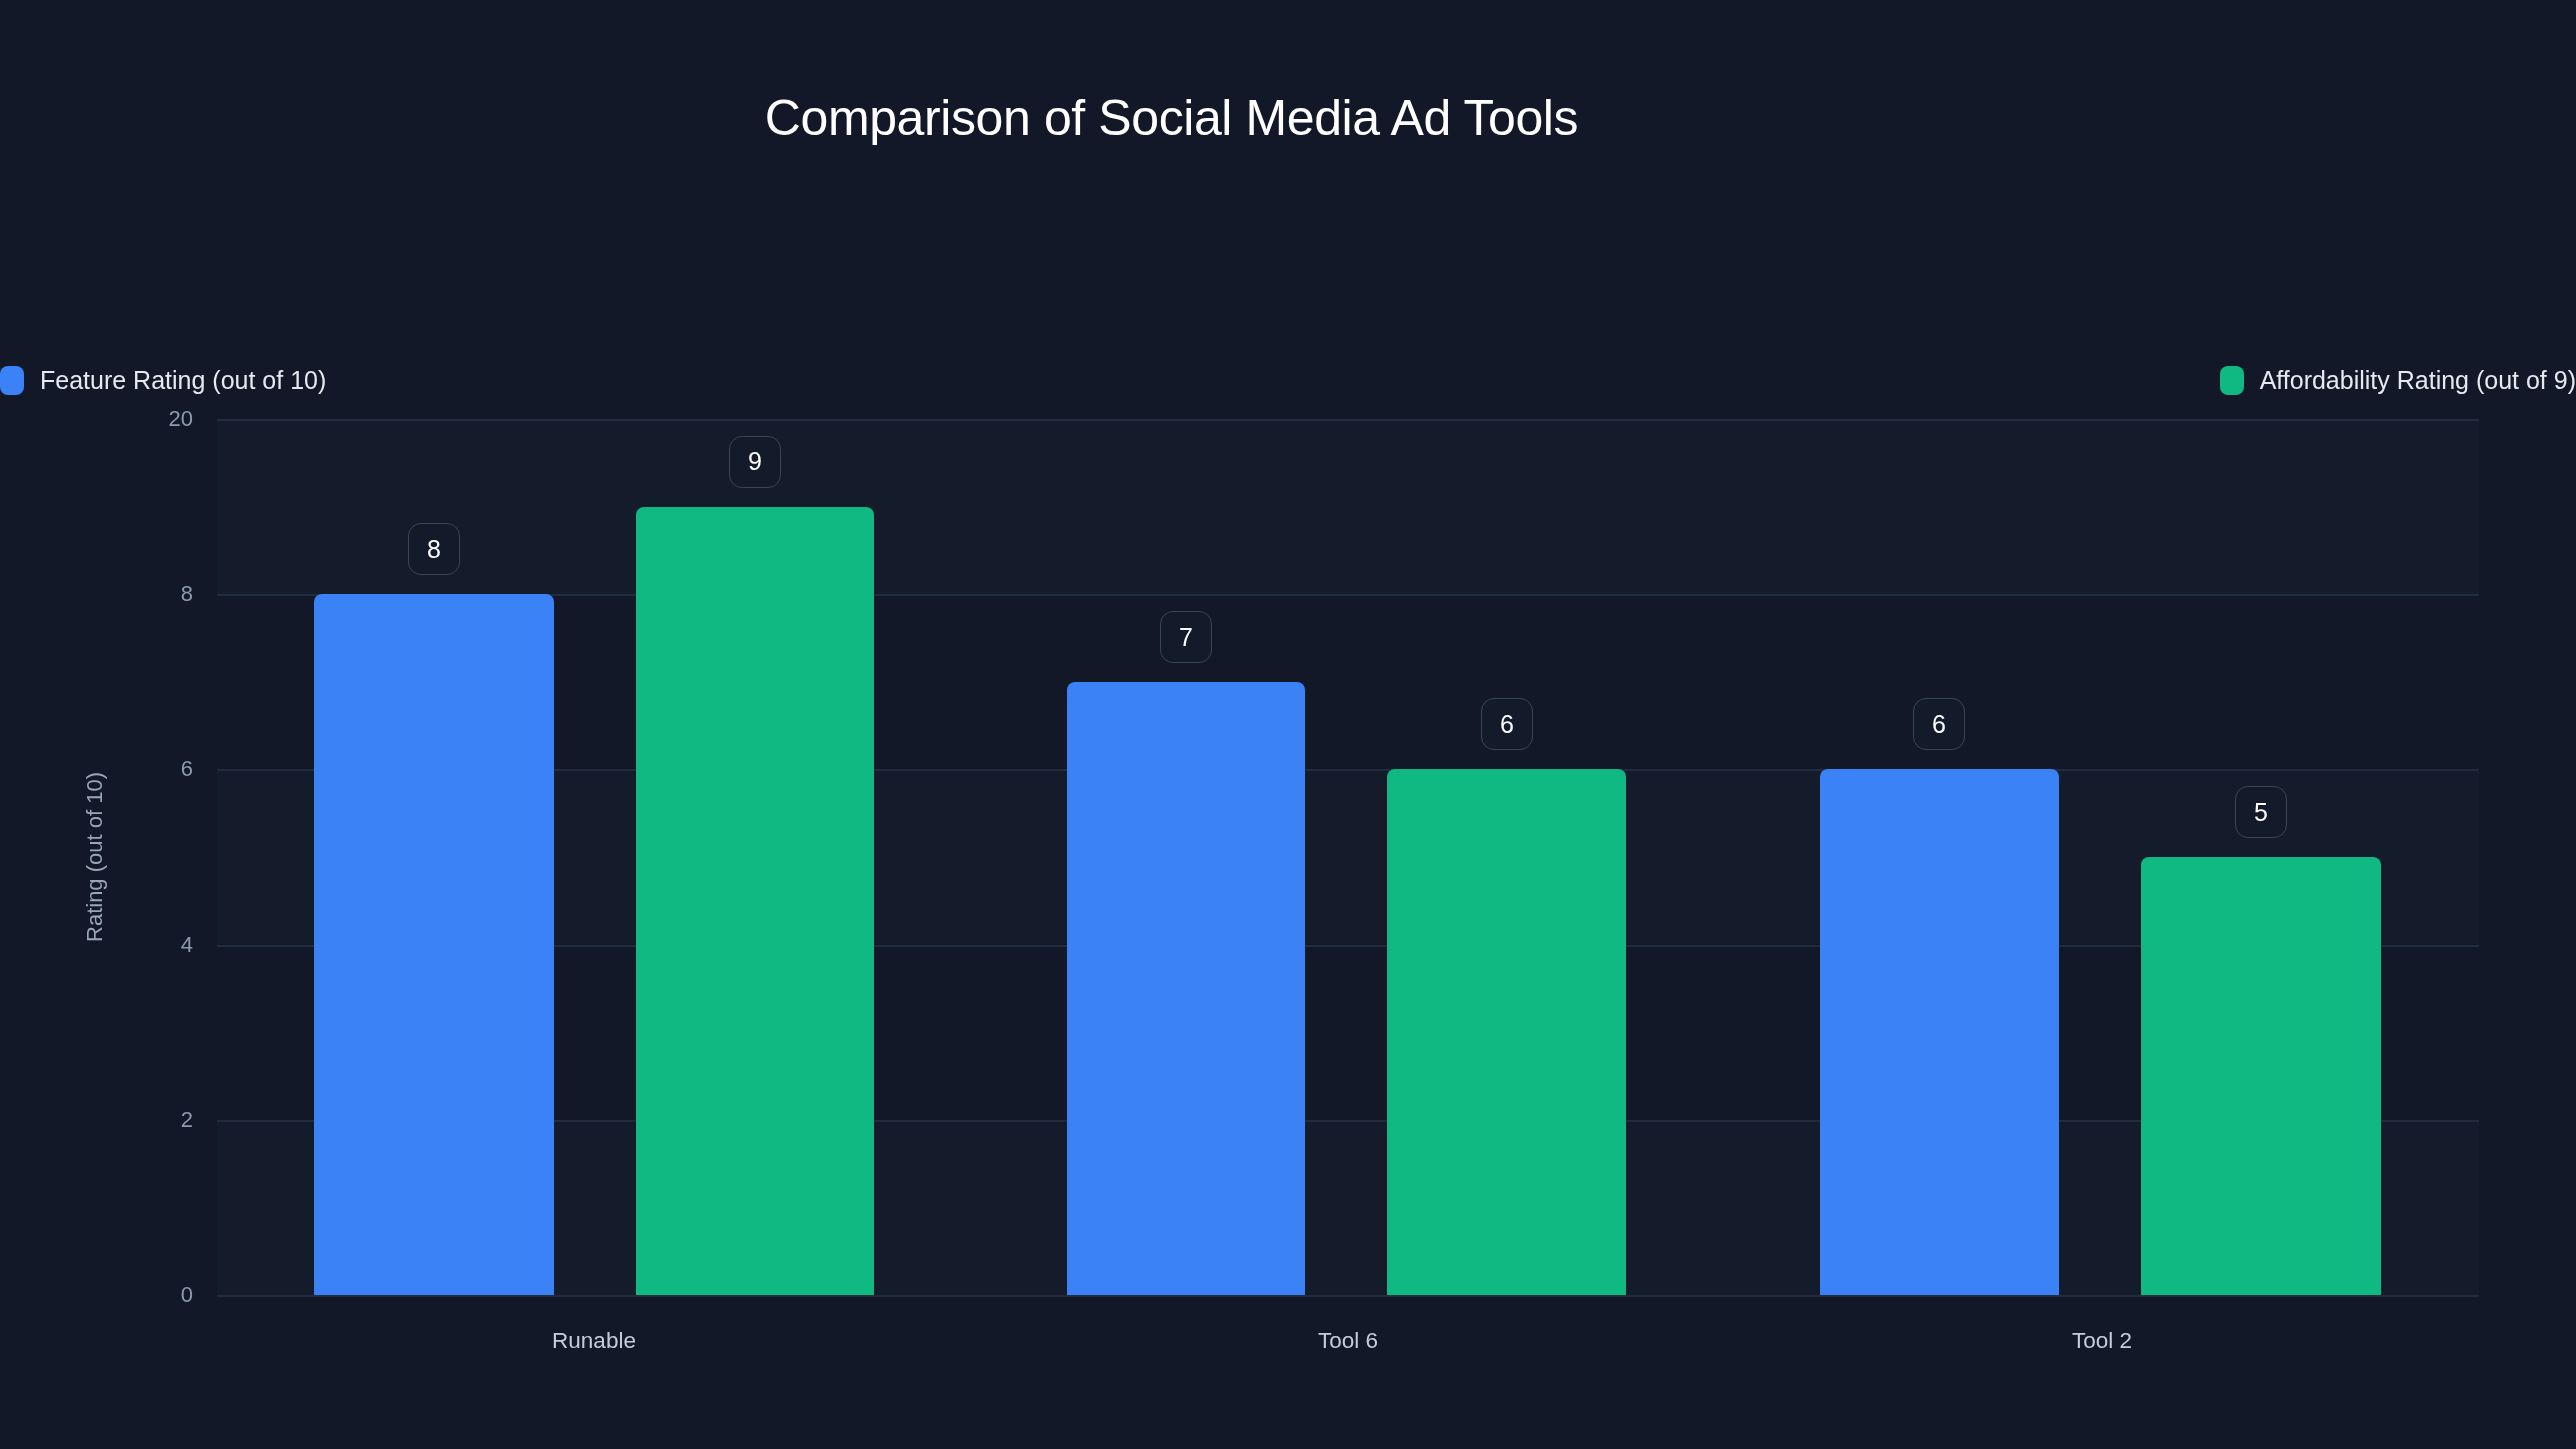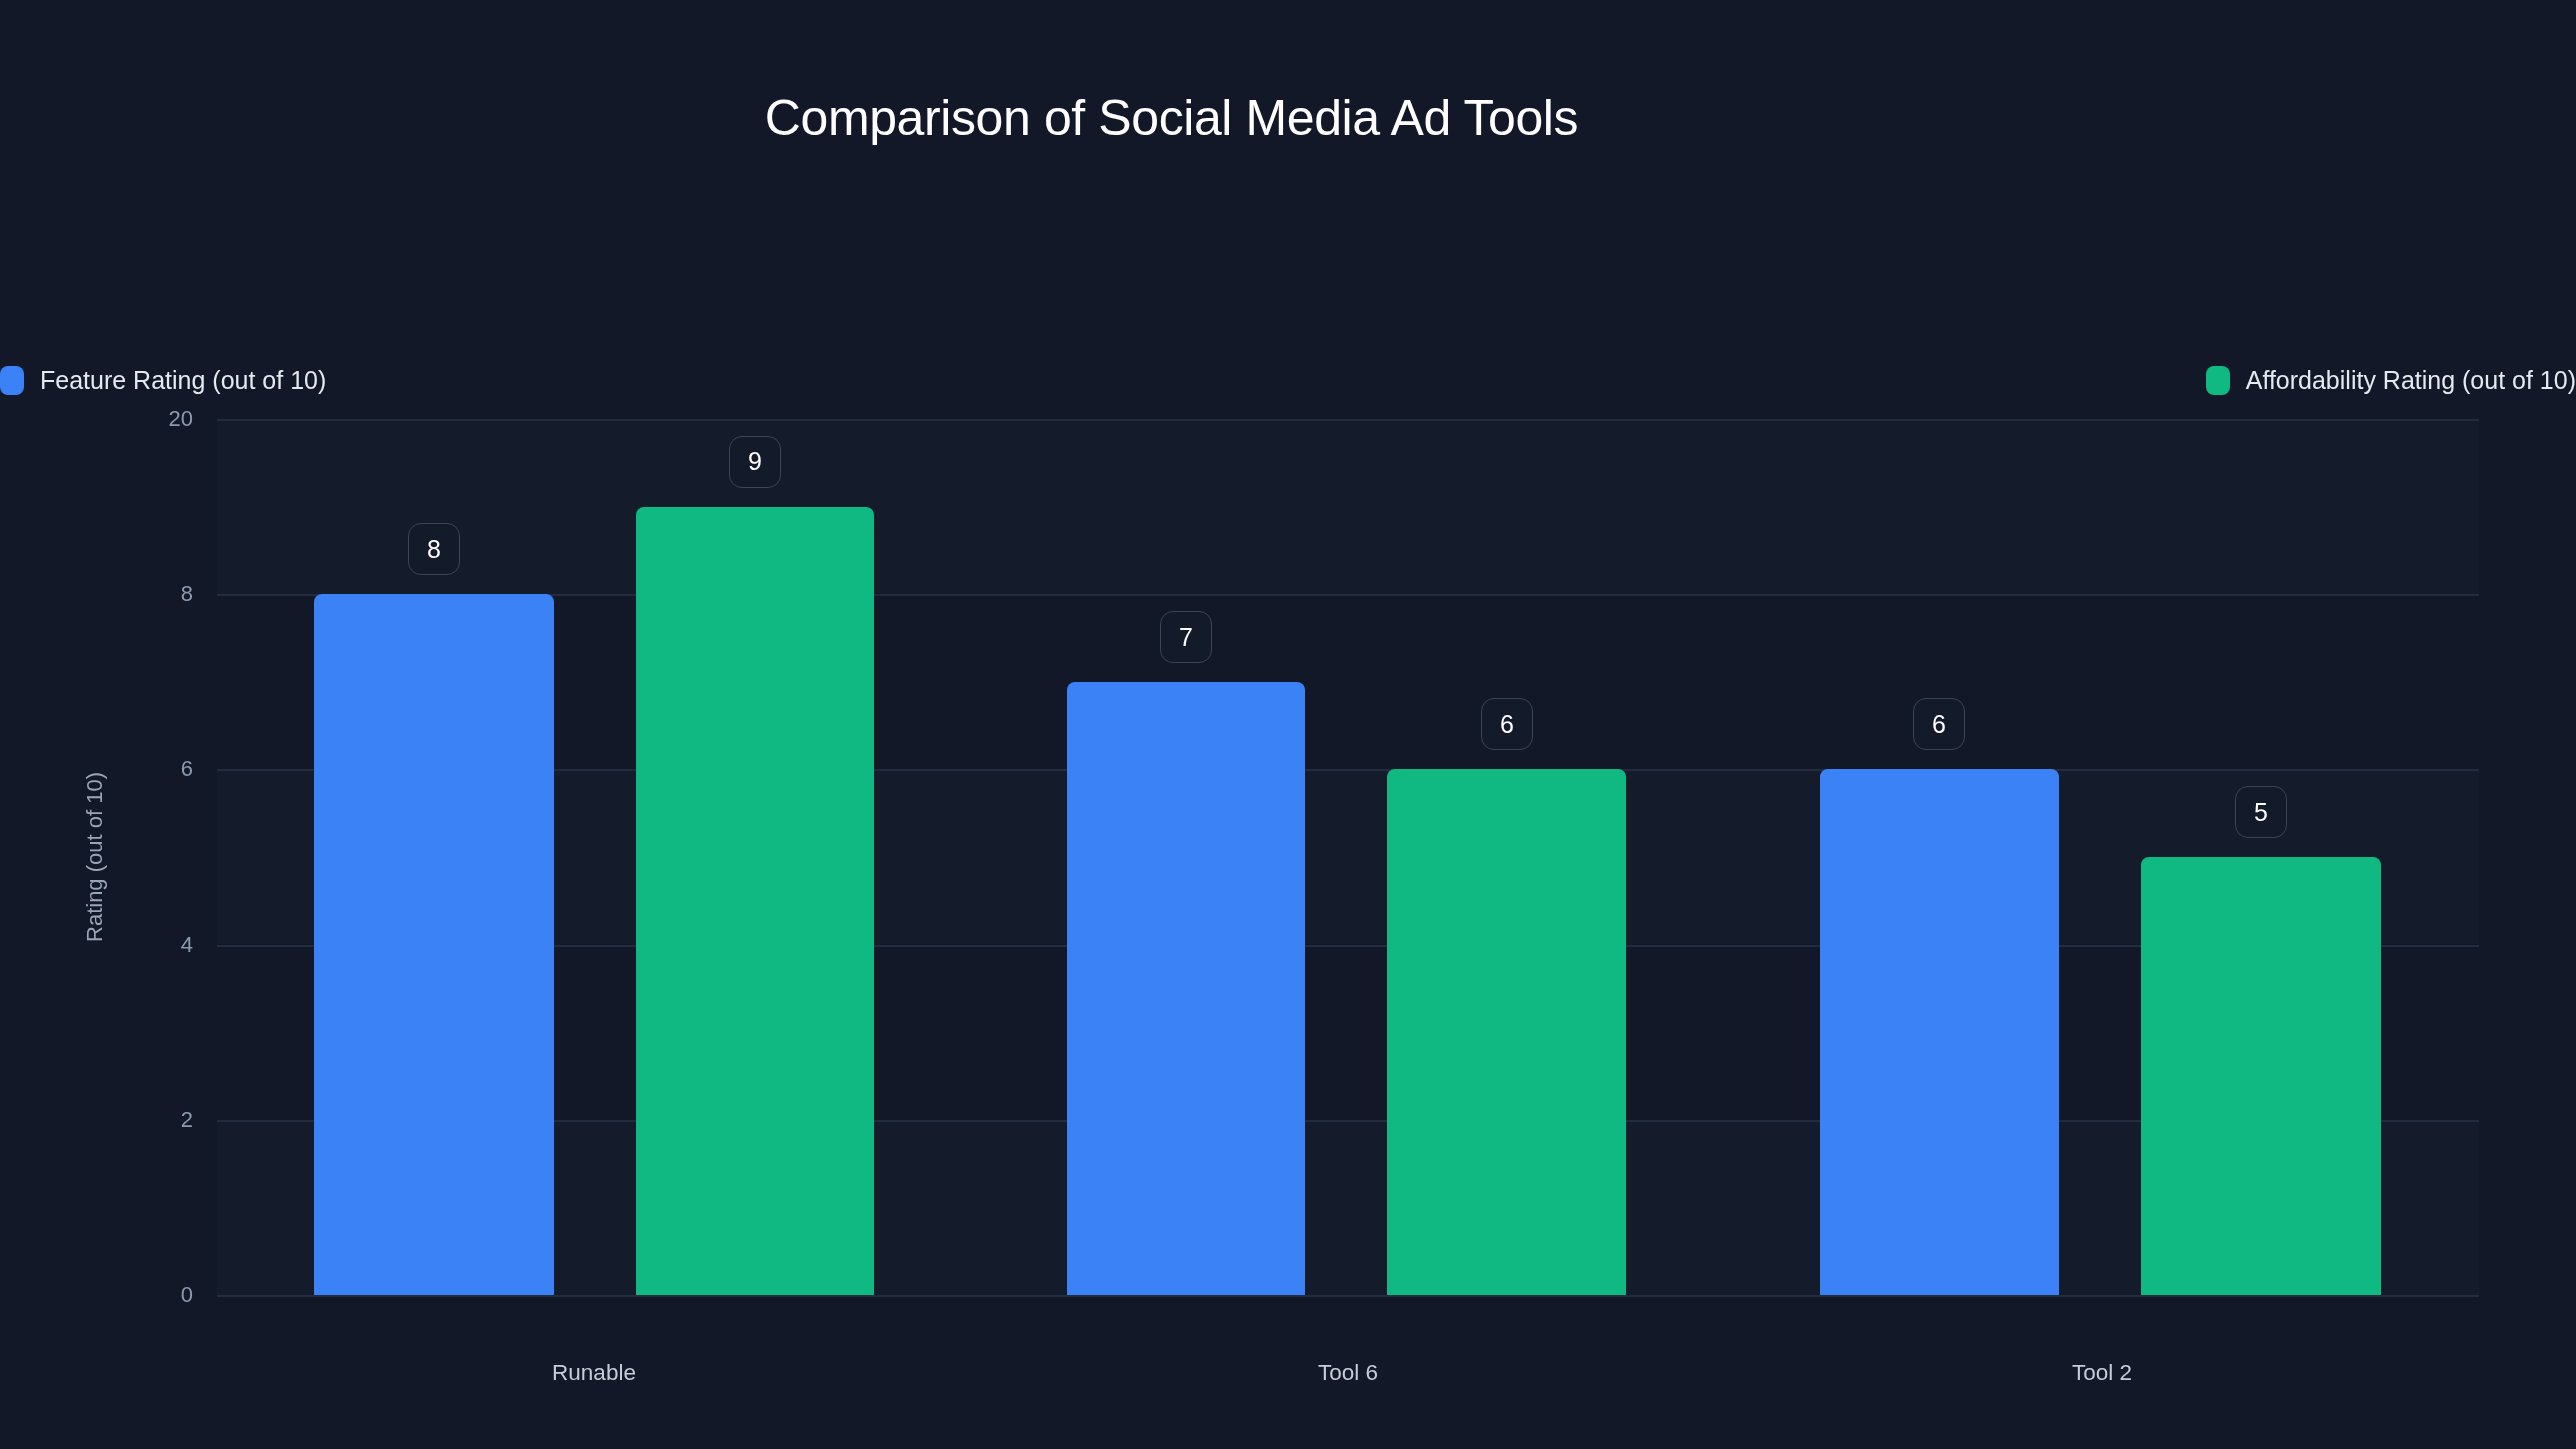--- a/index.html
+++ b/index.html
@@ -84,42 +84,42 @@
     background:#131a2a;
     color:#ffffff;
     font-size:25px;
     display:flex; align-items:center; justify-content:center;
     transform:translateX(-50%);
   }
 
   
   .xlabel {
     position:absolute;
-    top:1360px;
+    top:1328px;
     font-size:22.5px; color:#c6ccd8;
     transform:translateX(-50%);
     white-space:nowrap;
   }
 </style>
 </head>
 <body>
 
 <div class="page">
 
   <div class="chart-title">Comparison of Social Media Ad Tools</div>
 
 
   <div class="legend">
     <div class="legend-item">
       <span class="legend-swatch" style="background:#3B82F6"></span>
       <span class="legend-label">Feature Rating (out of 10)</span>
     </div>
     <div class="legend-item">
       <span class="legend-swatch" style="background:#10B981"></span>
-      <span class="legend-label">Affordability Rating (out of 10)</span>
+      <span class="legend-label">Affordability Rating (out of 9)</span>
     </div>
   </div>
 
   <div class="yaxis-title">Rating (out of 10)</div>
 
   <div class="ytick-wrap" id="ytick-wrap">
       <div class="ytick-el" style="top: 0px;">20</div>
       <div class="ytick-el" style="top: 175px;">8</div>
       <div class="ytick-el" style="top: 350px;">6</div>
       <div class="ytick-el" style="top: 526px;">4</div>

